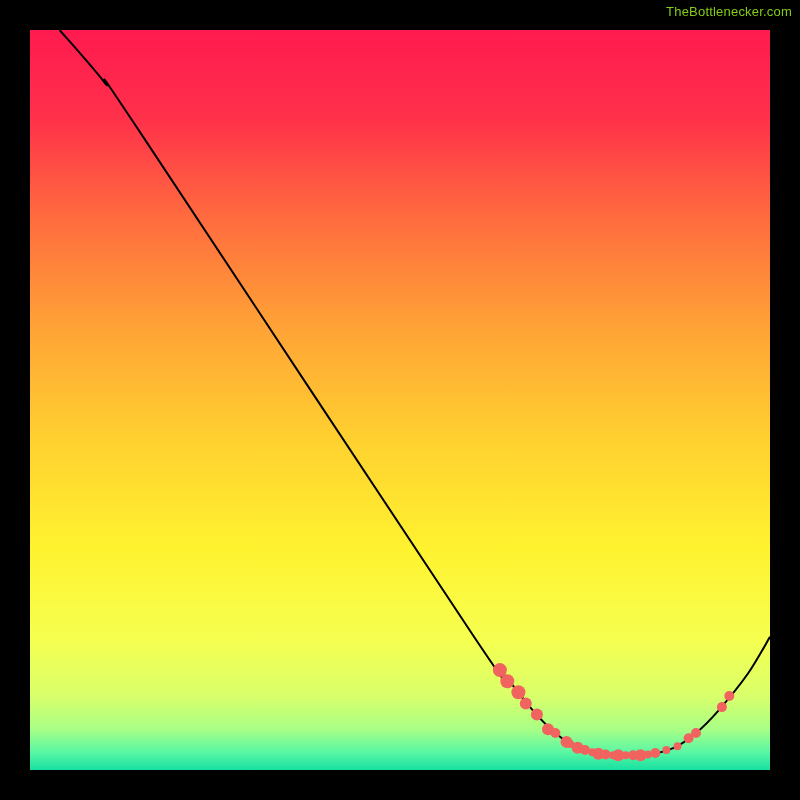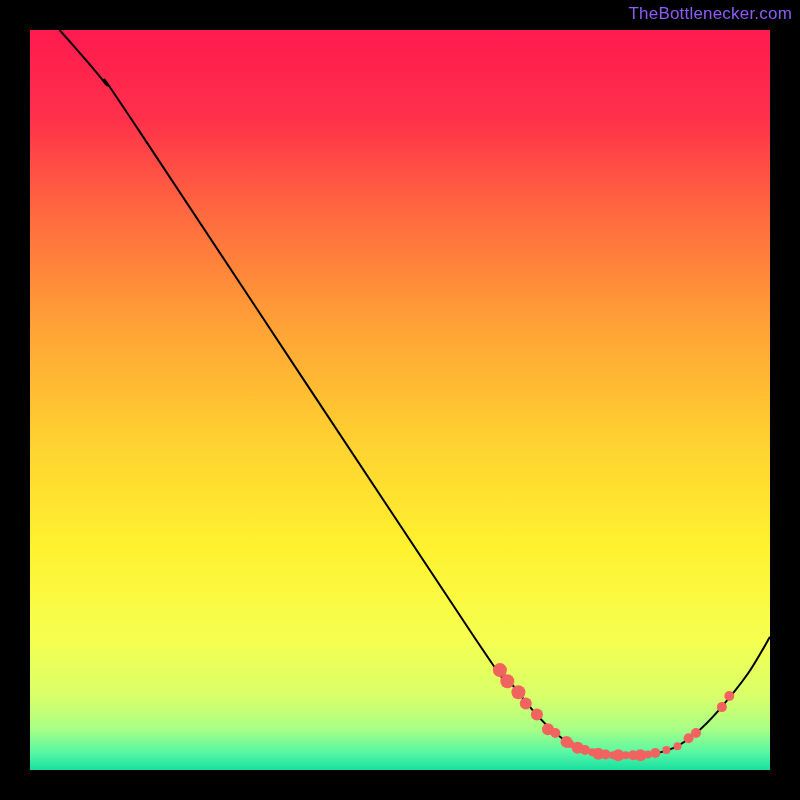--- a/index.html
+++ b/index.html
@@ -16,22 +16,22 @@
     left: 30px;
     top: 30px;
     width: 740px;
     height: 740px;
     background: #000;
   }
   .watermark {
     position: absolute;
     top: 4px;
     right: 8px;
-    color: #8b5cf6;
-    font-size: 17px;
+    color: #84cc16;
+    font-size: 13px;
     letter-spacing: 0.2px;
   }
   svg { display: block; }
 </style>
 </head>
 <body>
 
 <div class="frame">
   <svg id="chart-svg" viewBox="0 0 740 740" width="740" height="740">
     <defs>

